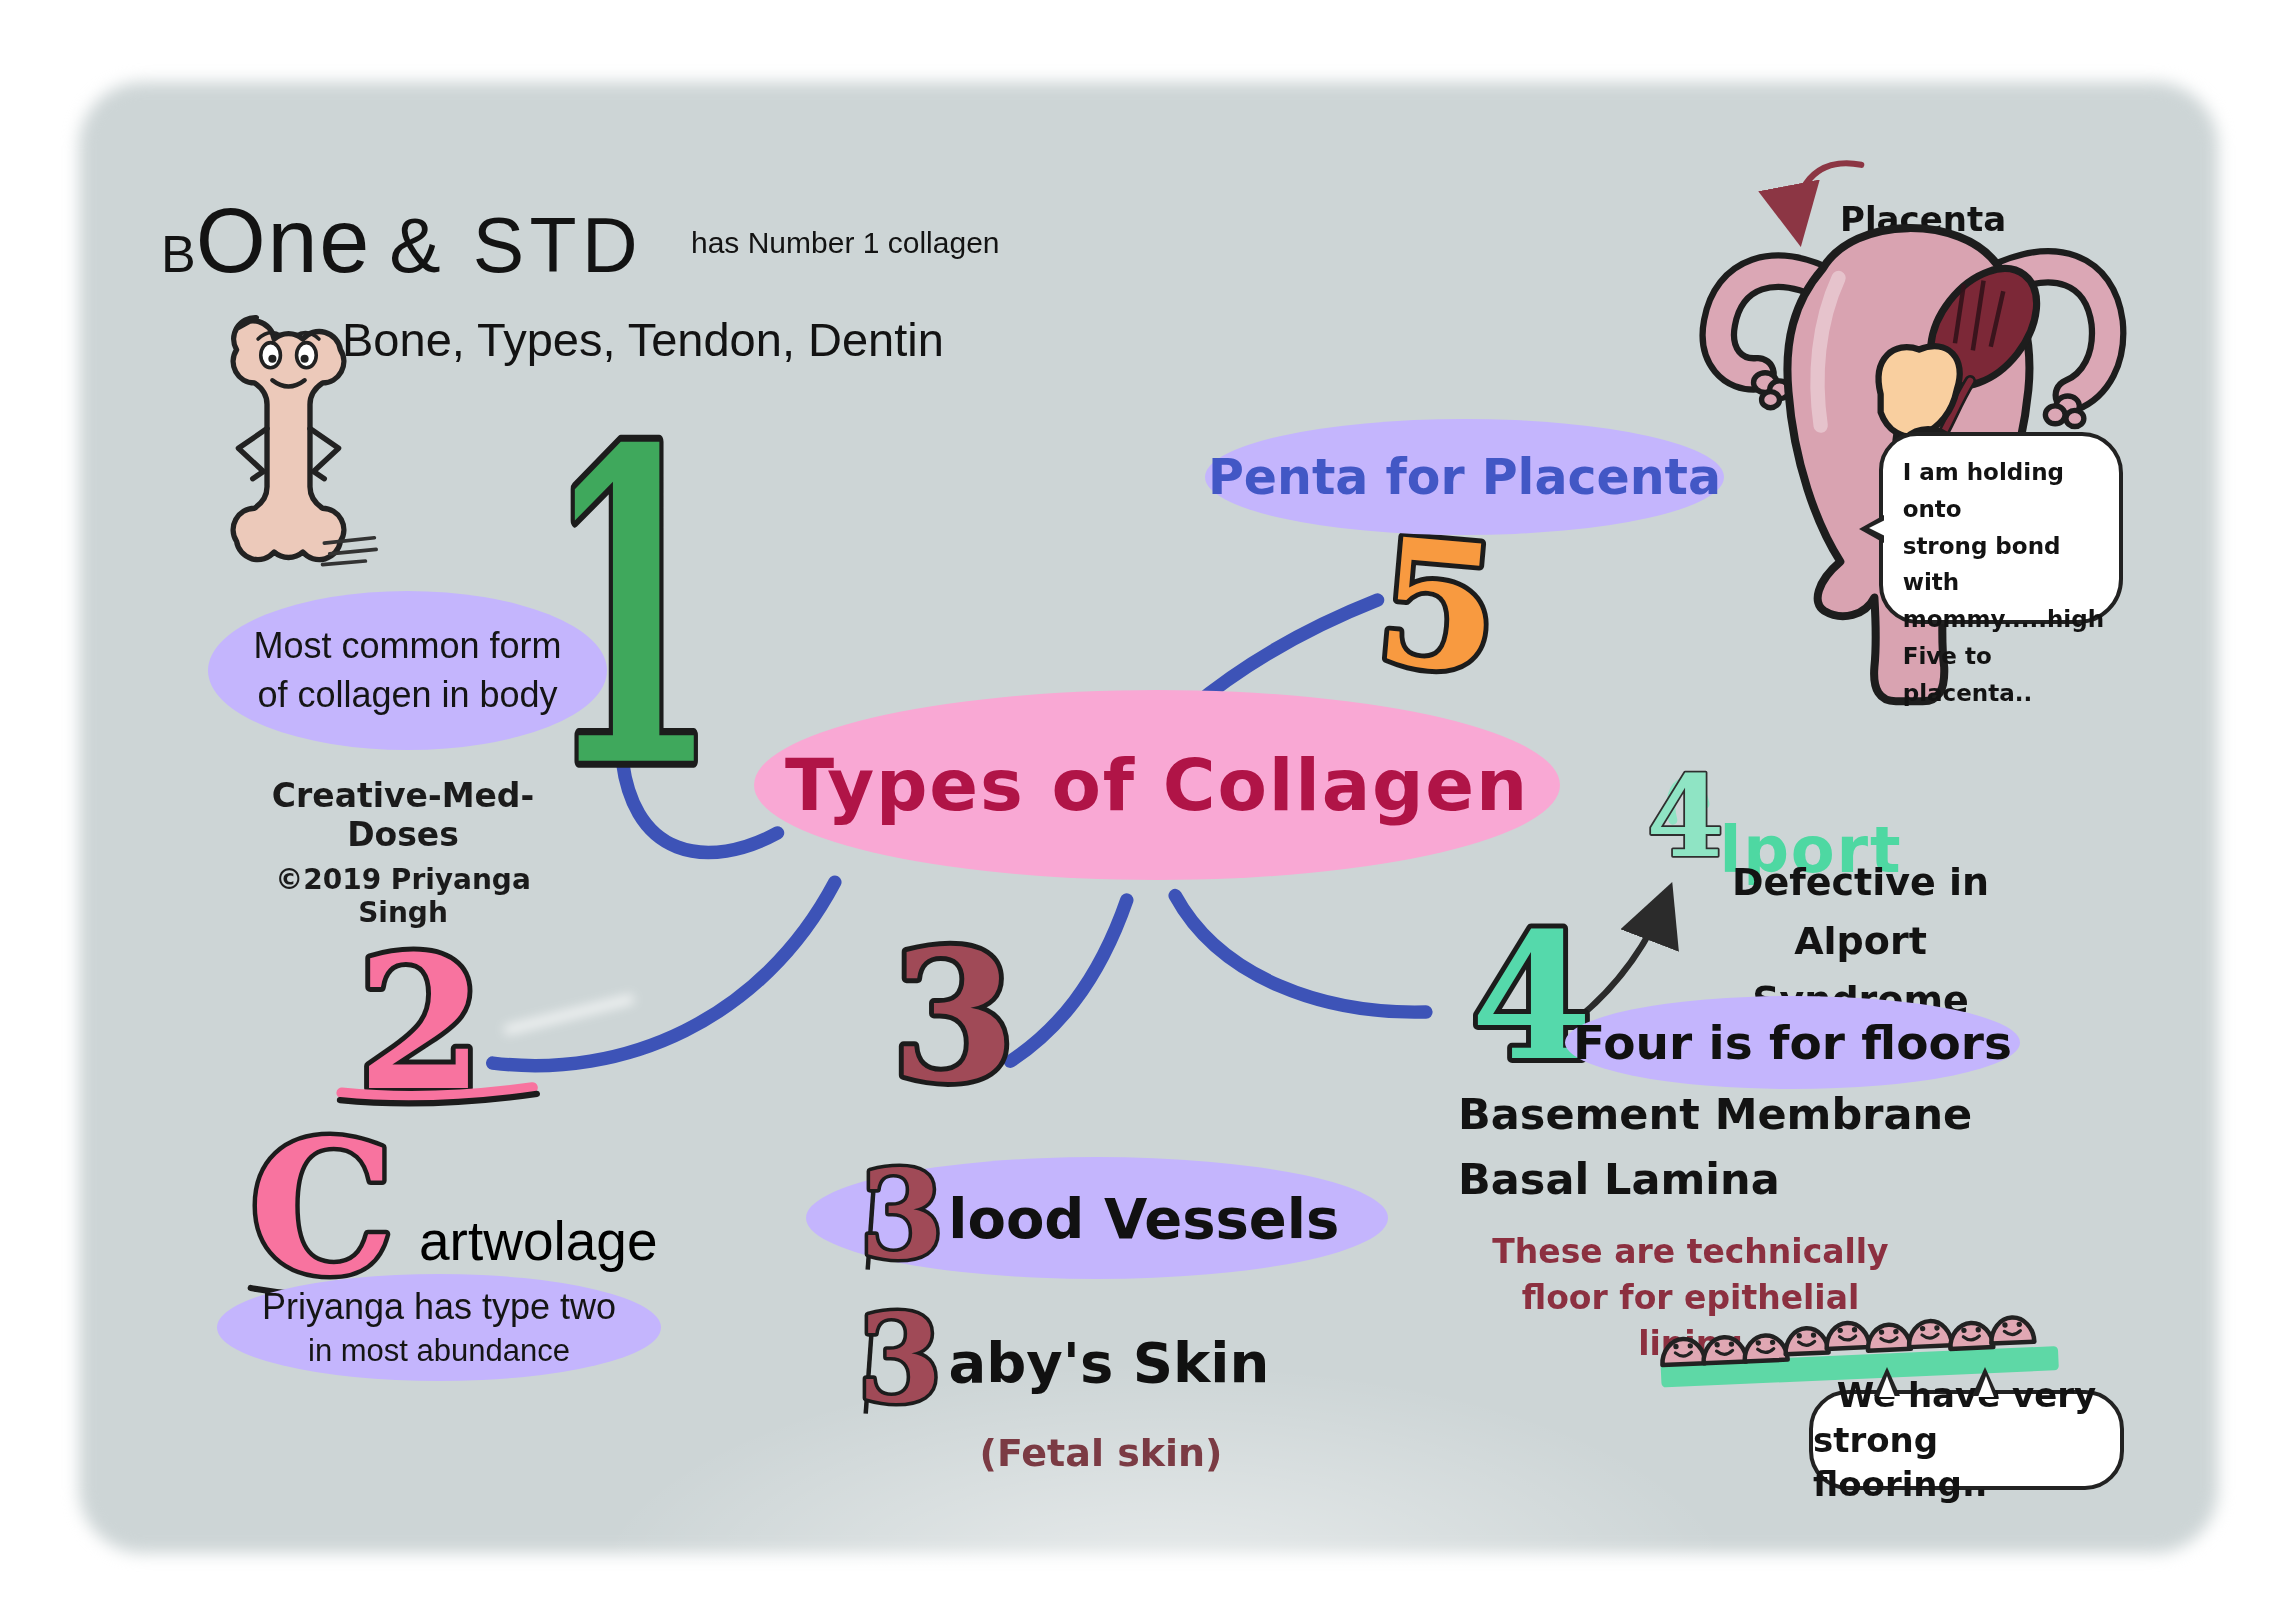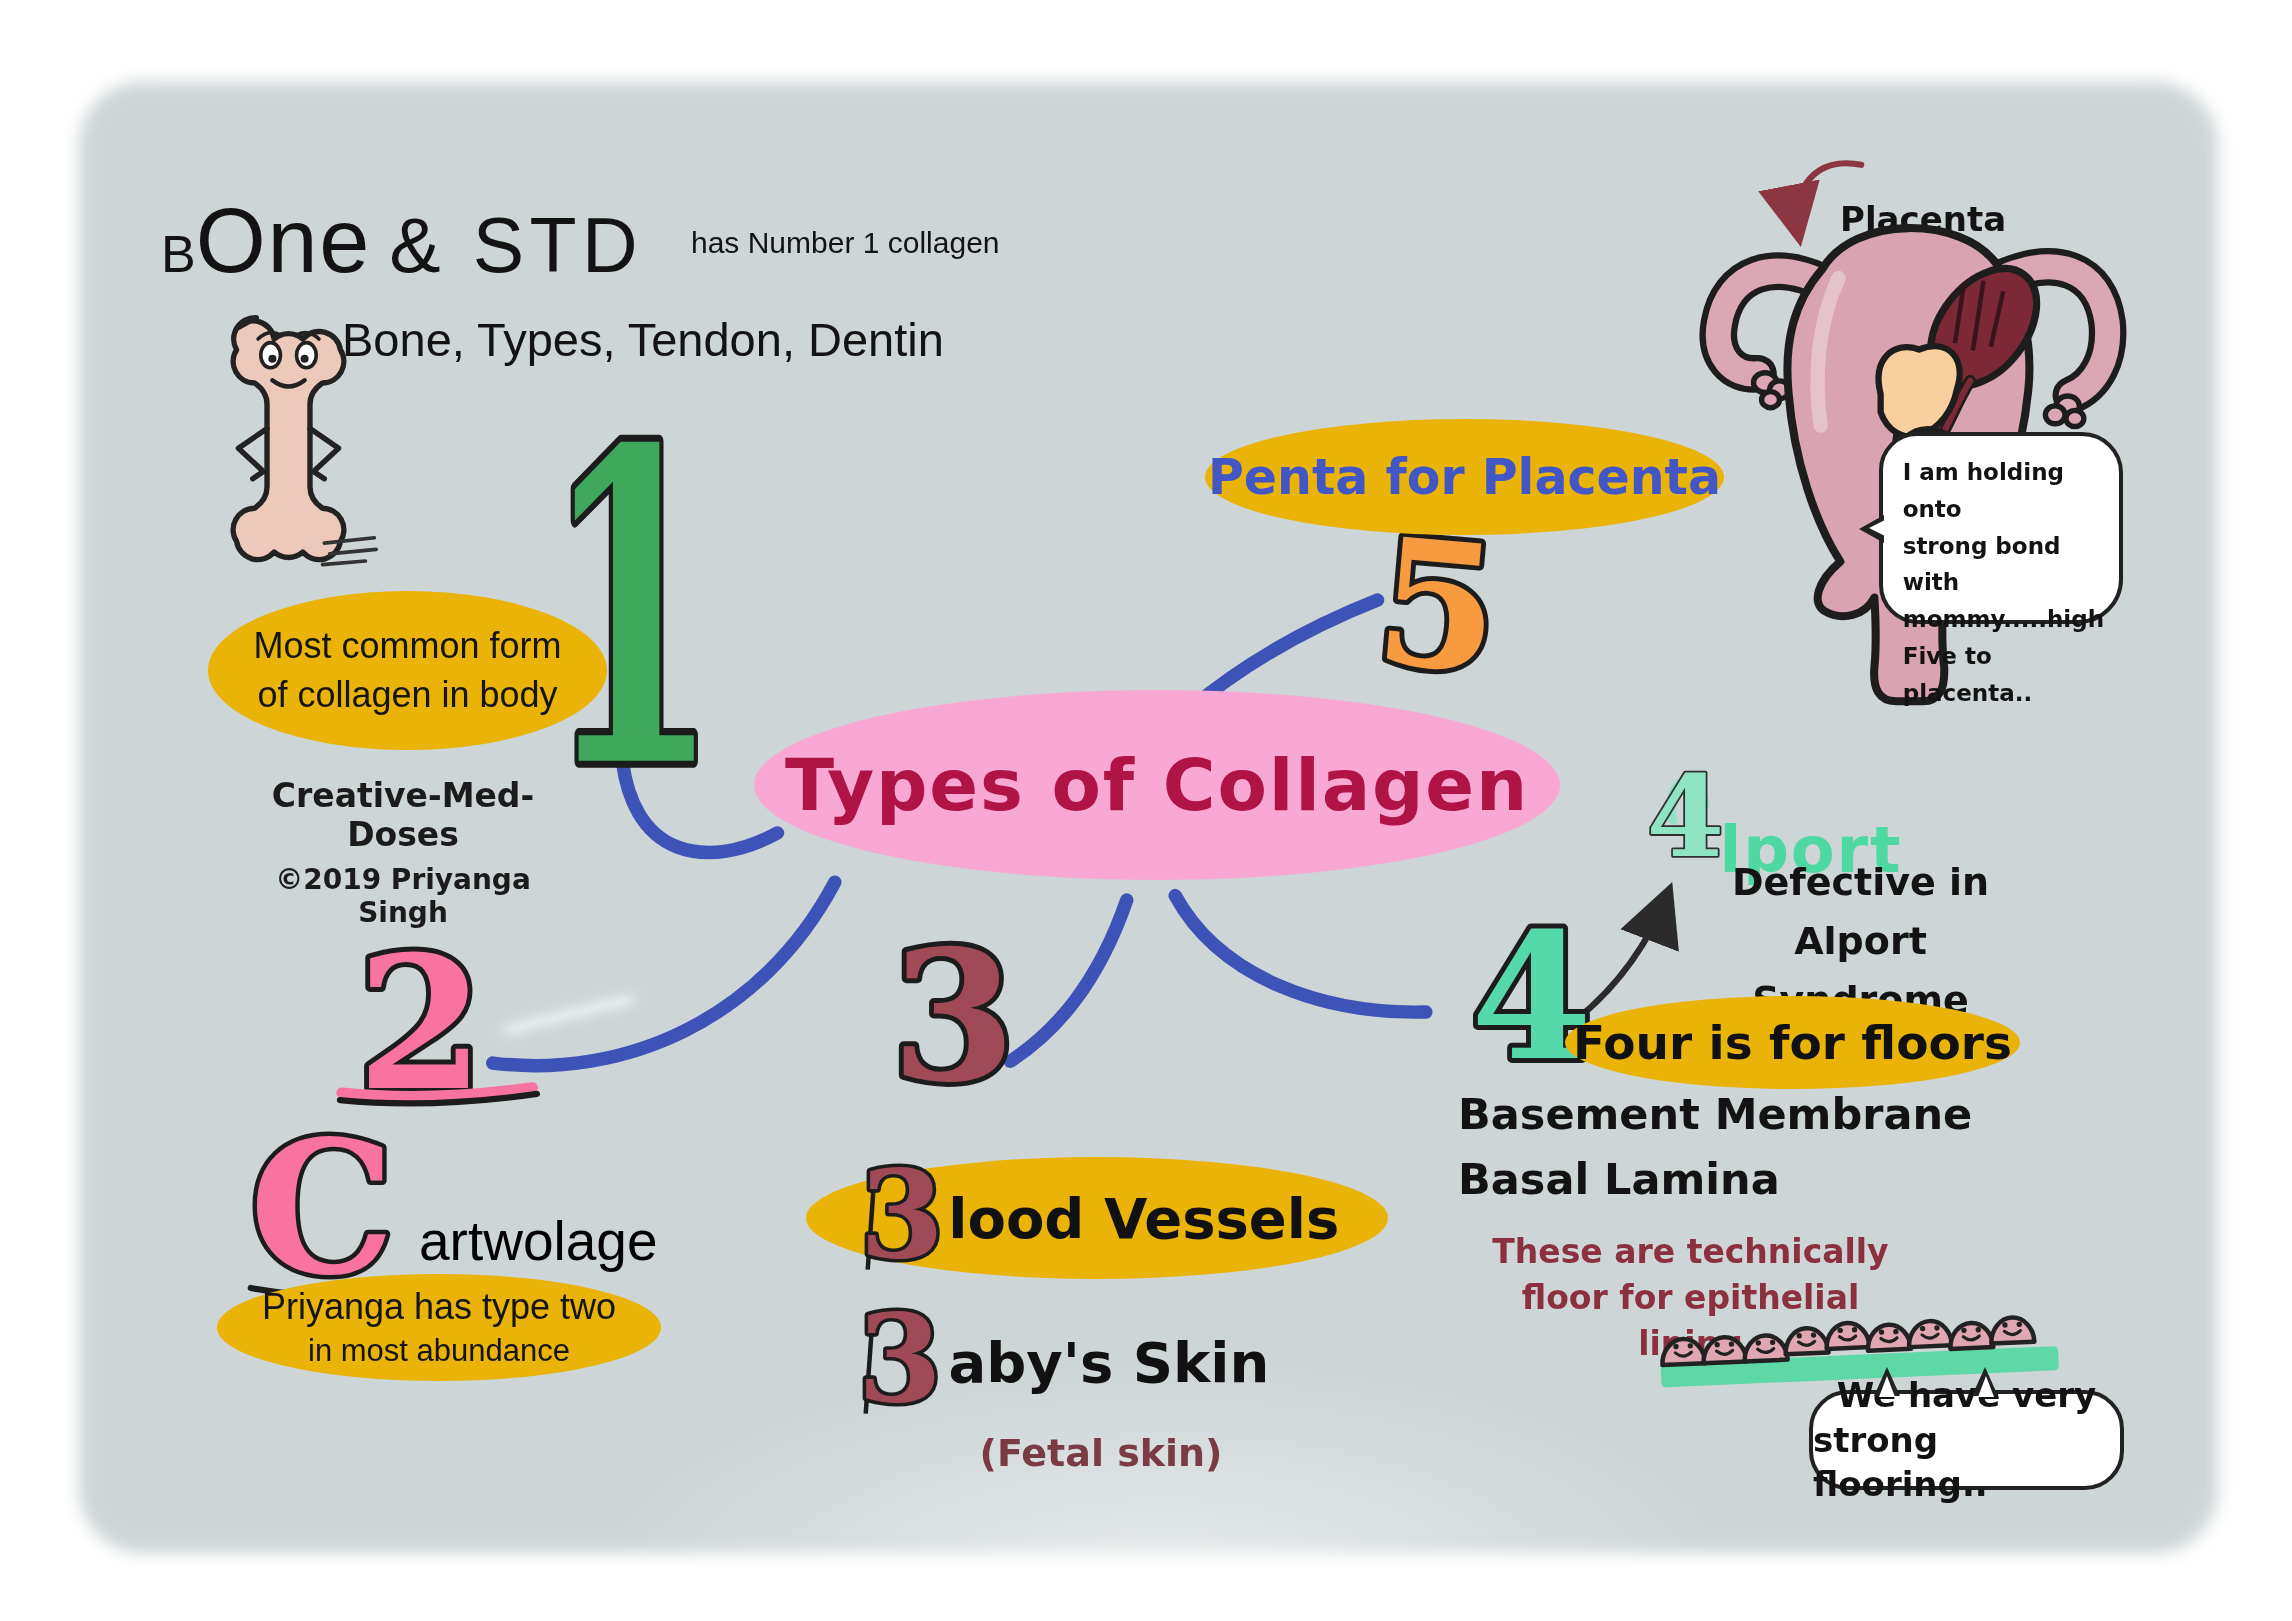--- a/index.html
+++ b/index.html
@@ -19,21 +19,21 @@
 
   
   .bone-title { left:161px; top:190px; display:flex; align-items:baseline; color:#131313; font-family:"Liberation Sans",sans-serif; }
   .bt-initial { font-size:52px; }
   .bt-main    { font-size:90px; letter-spacing:1.8px; }
   .bt-suffix  { font-size:77px; letter-spacing:5.4px; margin-left:18px; }
   .header-note { left:691px; top:226px; font-size:30px; color:#131313; font-family:"Liberation Sans",sans-serif; }
   .header-subtitle { left:342px; top:312px; font-size:47px; color:#131313; font-family:"Liberation Sans",sans-serif; }
 
   
-  .bubble { background:#eab308; border-radius:50%; display:flex; flex-direction:column;
+  .bubble { background:#c4b5fd; border-radius:50%; display:flex; flex-direction:column;
             align-items:center; justify-content:center; text-align:center; color:#151515; }
 
   .bubble-type1 { left:208px; top:591px; width:399px; height:159px; font-family:"Liberation Sans",sans-serif; font-size:36px; line-height:1.35; }
   .credit { left:233px; top:776px; width:340px; text-align:center; color:#1b1b1b; font-weight:700; }
   .credit-l1 { font-size:33px; }
   .credit-l2 { font-size:28px; margin-top:9px; }
 
   .center-ellipse { left:754px; top:690px; width:806px; height:190px; background:#f9a8d4;
                     border-radius:50%; display:flex; align-items:center; justify-content:center; }
   .center-title { font-size:72px; font-weight:700; color:#b01447; letter-spacing:1.8px; }

